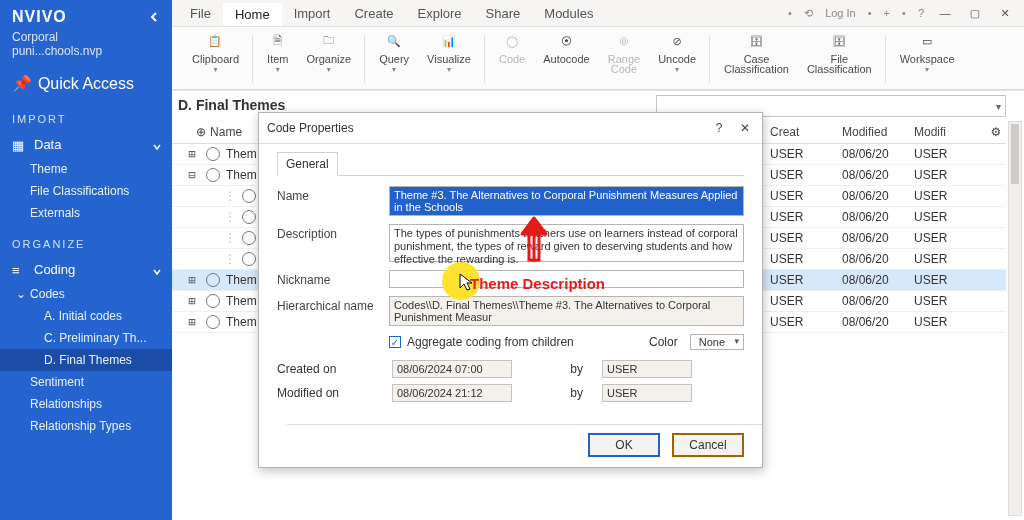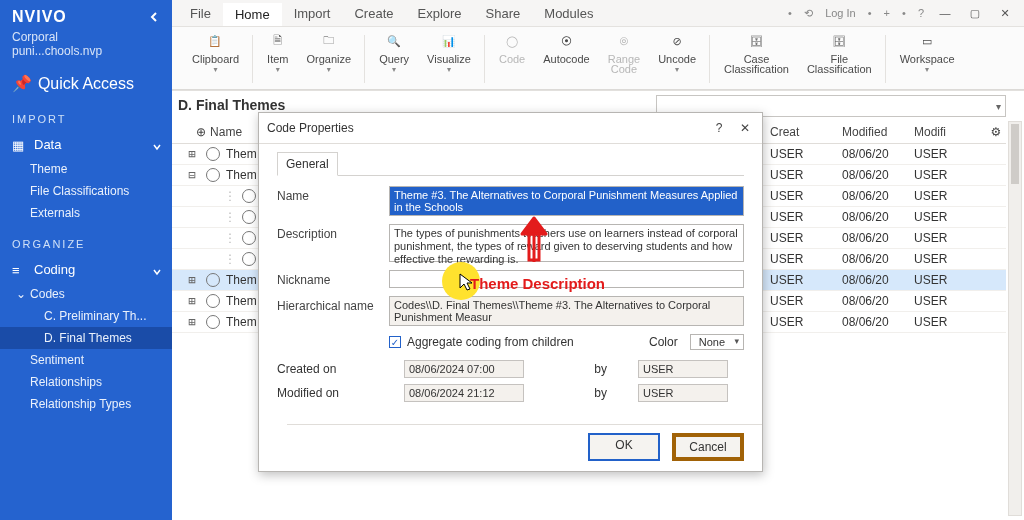--- a/index.html
+++ b/index.html
@@ -79,30 +79,30 @@
   .tabrow { display:flex; gap:8px; border-bottom:1px solid #d4d2cf; margin-bottom:10px;text-align:right; }
   .tab { padding:4px 8px; font-size:12px; position:relative; }
   .tab.active { border:1px solid #d4d2cf; border-bottom:1px solid #fff; margin-bottom:-1px; background:#fff; }
   .formrow { display:flex; align-items:flex-start; margin-bottom:8px; gap:12px; }
   .formrow .lab { width:100px; color:#444; padding-top:3px; }
   .tinput { flex:1; border:1px solid #b7b5b2; padding:2px 4px; font-size:11px; background:#fff; min-height:18px; }
   .tinput.sel { background:#2261c9; color:#fff; }
   .tarea { flex:1; border:1px solid #b7b5b2; padding:2px 4px; font-size:11px; background:#fff; height:38px; line-height:13px; }
   .cbrow { display:flex; align-items:center; gap:6px; margin-left:112px; margin-bottom:8px; }
   .cbx { width:12px; height:12px; border:1px solid #2261c9; display:flex; align-items:center; justify-content:center; color:#2261c9; font-size:10px; }
-  .dualrow { display:flex; align-items:center; gap:27px; margin-bottom:6px; }
+  .dualrow { display:flex; align-items:center; gap:15px; margin-bottom:6px; }
   .dualrow .lab { width:100px; }
   .dualrow .v1 { width:120px; border:1px solid #c5c2bf; padding:2px 4px; font-size:11px; background:#f4f1ed; }
   .dualrow .lab2 { width:60px; text-align:right; padding-right:4px; }
   .dualrow .v2 { width:90px; border:1px solid #c5c2bf; padding:2px 4px; font-size:11px; background:#f4f1ed; }
   .colorrow { display:flex; align-items:center; gap:12px; }
   .colorsel { border:1px solid #b7b5b2; padding:1px 18px 1px 8px; font-size:11px; position:relative; background:#fff; }
   .colorsel::after { content:"▾"; position:absolute; right:4px; top:1px; font-size:9px; color:#555; }
   .btnrow { display:flex; justify-content:flex-end; gap:12px; padding:8px 18px 10px 0; border-top:1px solid #e0ddd9; margin-top:4px;margin-left:28px; }
-  .wbtn { min-width:72px; padding:3px 0; text-align:center; border:4px solid #a16207; background:#f5f3f0; cursor:pointer; font-size:12px; }
+  .wbtn { min-width:72px; padding:3px 0; text-align:center; border:2px solid #a16207; background:#f5f3f0; cursor:pointer; font-size:12px; }
   .wbtn.primary { border:2px solid #2261c9; }
 
   
   .annot { position:absolute; left:456px; top:262px; pointer-events:none; }
   .annot .circle { width:38px; height:38px; border-radius:50%; background:#ffe22e; position:absolute; left:-14px; top:0; }
   .annot .cursor { position:absolute; left:2px; top:10px; }
   .annot .arrow { position:absolute; left:60px; top:-46px; }
   .annot .lbl { position:absolute; left:14px; top:13px; font-size:15px; font-weight:700; color:#e31b1b; white-space:nowrap; }
 
   .vscroll { position:absolute; right:2px; top:30px; bottom:4px; width:14px; background:#f1efec; border:1px solid #e0ddd9; }
@@ -151,20 +151,21 @@
           <span class="side-icon">≡</span>
           <span>Coding</span>
         </span>
       <span class="chev"><svg width="10" height="10" viewBox="0 0 10 10">
             <path d="M2 3 L5 7 L8 3" stroke-width="1.5"></path>
           </svg></span>
     </div>
     <div class="nav-sub">
       <span style="margin-left:-14px;margin-right:4px;">⌄</span><span>Codes</span>
     </div>
+    <div class="nav-sub2">A. Initial codes</div>
     <div class="nav-sub2">C. Preliminary Th...</div>
     <div class="nav-sub2 active">D. Final Themes</div>
     <div class="nav-sub">Sentiment</div>
     <div class="nav-sub">Relationships</div>
     <div class="nav-sub">Relationship Types</div>
   </div>
 
   <div class="main">
 
     <div class="menurow">

